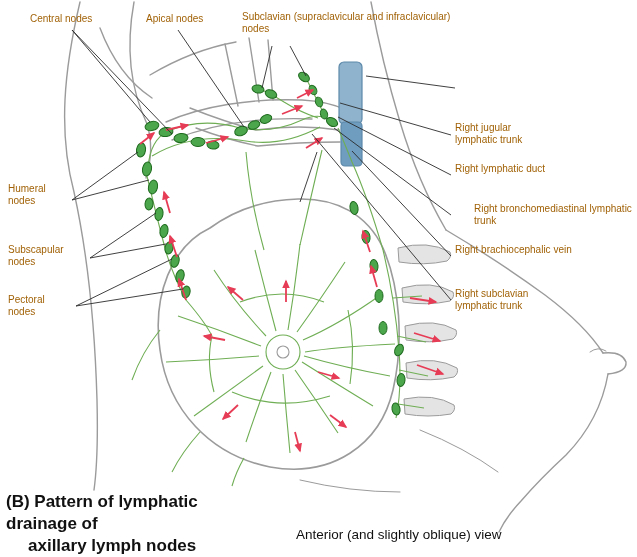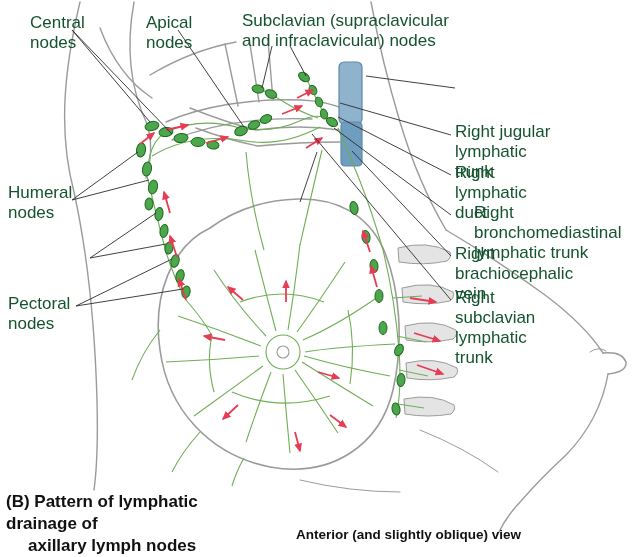--- a/index.html
+++ b/index.html
@@ -1,21 +1,21 @@
 <!DOCTYPE html>
 <html><head>
 <meta charset="utf-8">
 <style>
   html,body { margin:0; padding:0; background:#ffffff; font-family:"Liberation Sans",sans-serif; }
   .stage { position:relative; width:637px; height:557px; background:#fff; overflow:hidden; }
   .stage svg { position:absolute; left:0; top:0; }
-  .lbl { position:absolute; font-size:17px; line-height:1.18; color:#14532d; }
+  .lbl { position:absolute; font-size:10px; line-height:1.18; color:#a16207; }
   .caption { position:absolute; font-size:17px; font-weight:bold; line-height:1.3; color:#111; }
   .caption .indent { padding-left:22px; }
-  .view { position:absolute; font-size:13.5px; font-weight:bold; color:#111; }
+  .view { position:absolute; font-size:13.5px; font-weight:normal; color:#111; }
 </style>
 </head>
 <body>
 
 <div class="stage">
 
   <svg width="637" height="557" viewBox="0 0 637 557">
     <defs>
       <marker id="ah" viewBox="0 0 10 10" refX="7.5" refY="5" markerWidth="5.5" markerHeight="5.5" orient="auto-start-reverse">
         <path d="M0,1 L9,5 L0,9 z" fill="#e73c55"></path>
@@ -181,20 +181,21 @@
 
   <div class="lbl" style="left:30px;top:13px;width:100px">Central nodes</div>
   <div class="lbl" style="left:146px;top:13px;width:90px">Apical nodes</div>
   <div class="lbl" style="left:242px;top:11px;width:212px">Subclavian (supraclavicular and infraclavicular) nodes</div>
   <div class="lbl" style="left:455px;top:122px;width:98px">Right jugular lymphatic trunk</div>
   <div class="lbl" style="left:455px;top:163px;width:100px">Right lymphatic duct</div>
   <div class="lbl" style="left:474px;top:203px;width:165px">Right bronchomediastinal lymphatic trunk</div>
   <div class="lbl" style="left:455px;top:244px;width:135px">Right brachiocephalic vein</div>
   <div class="lbl" style="left:455px;top:288px;width:108px">Right subclavian lymphatic trunk</div>
   <div class="lbl" style="left:8px;top:183px;width:60px">Humeral nodes</div>
+  <div class="lbl" style="left:8px;top:244px;width:80px">Subscapular nodes</div>
   <div class="lbl" style="left:8px;top:294px;width:60px">Pectoral nodes</div>
 
   <div class="caption" style="left:6px;top:491px;width:260px">
     <div>(B) Pattern of lymphatic drainage of</div>
     <div class="indent">axillary lymph nodes</div>
   </div>
 
   <div class="view" style="left:296px;top:527px">Anterior (and slightly oblique) view</div>
 
 </div>

